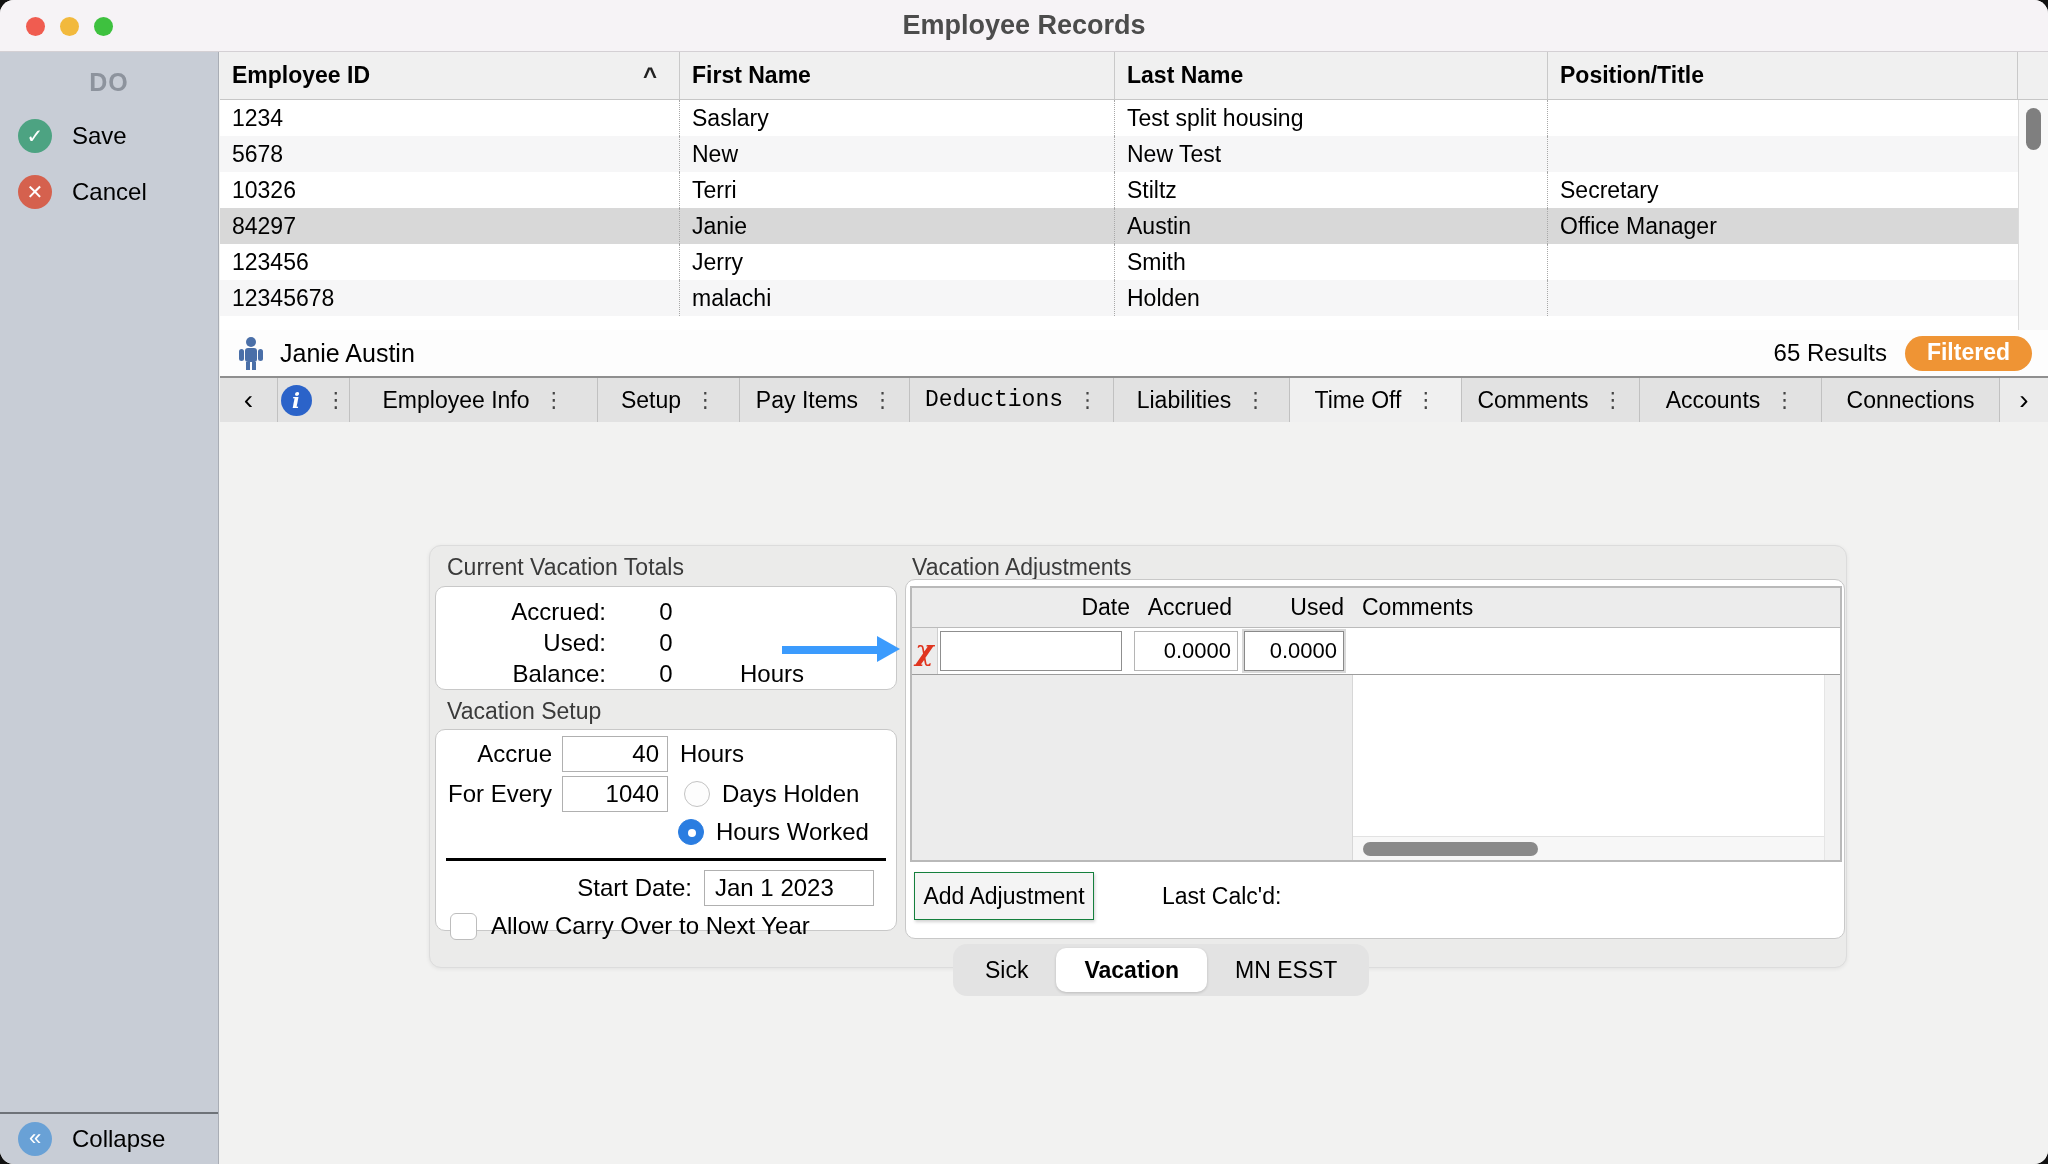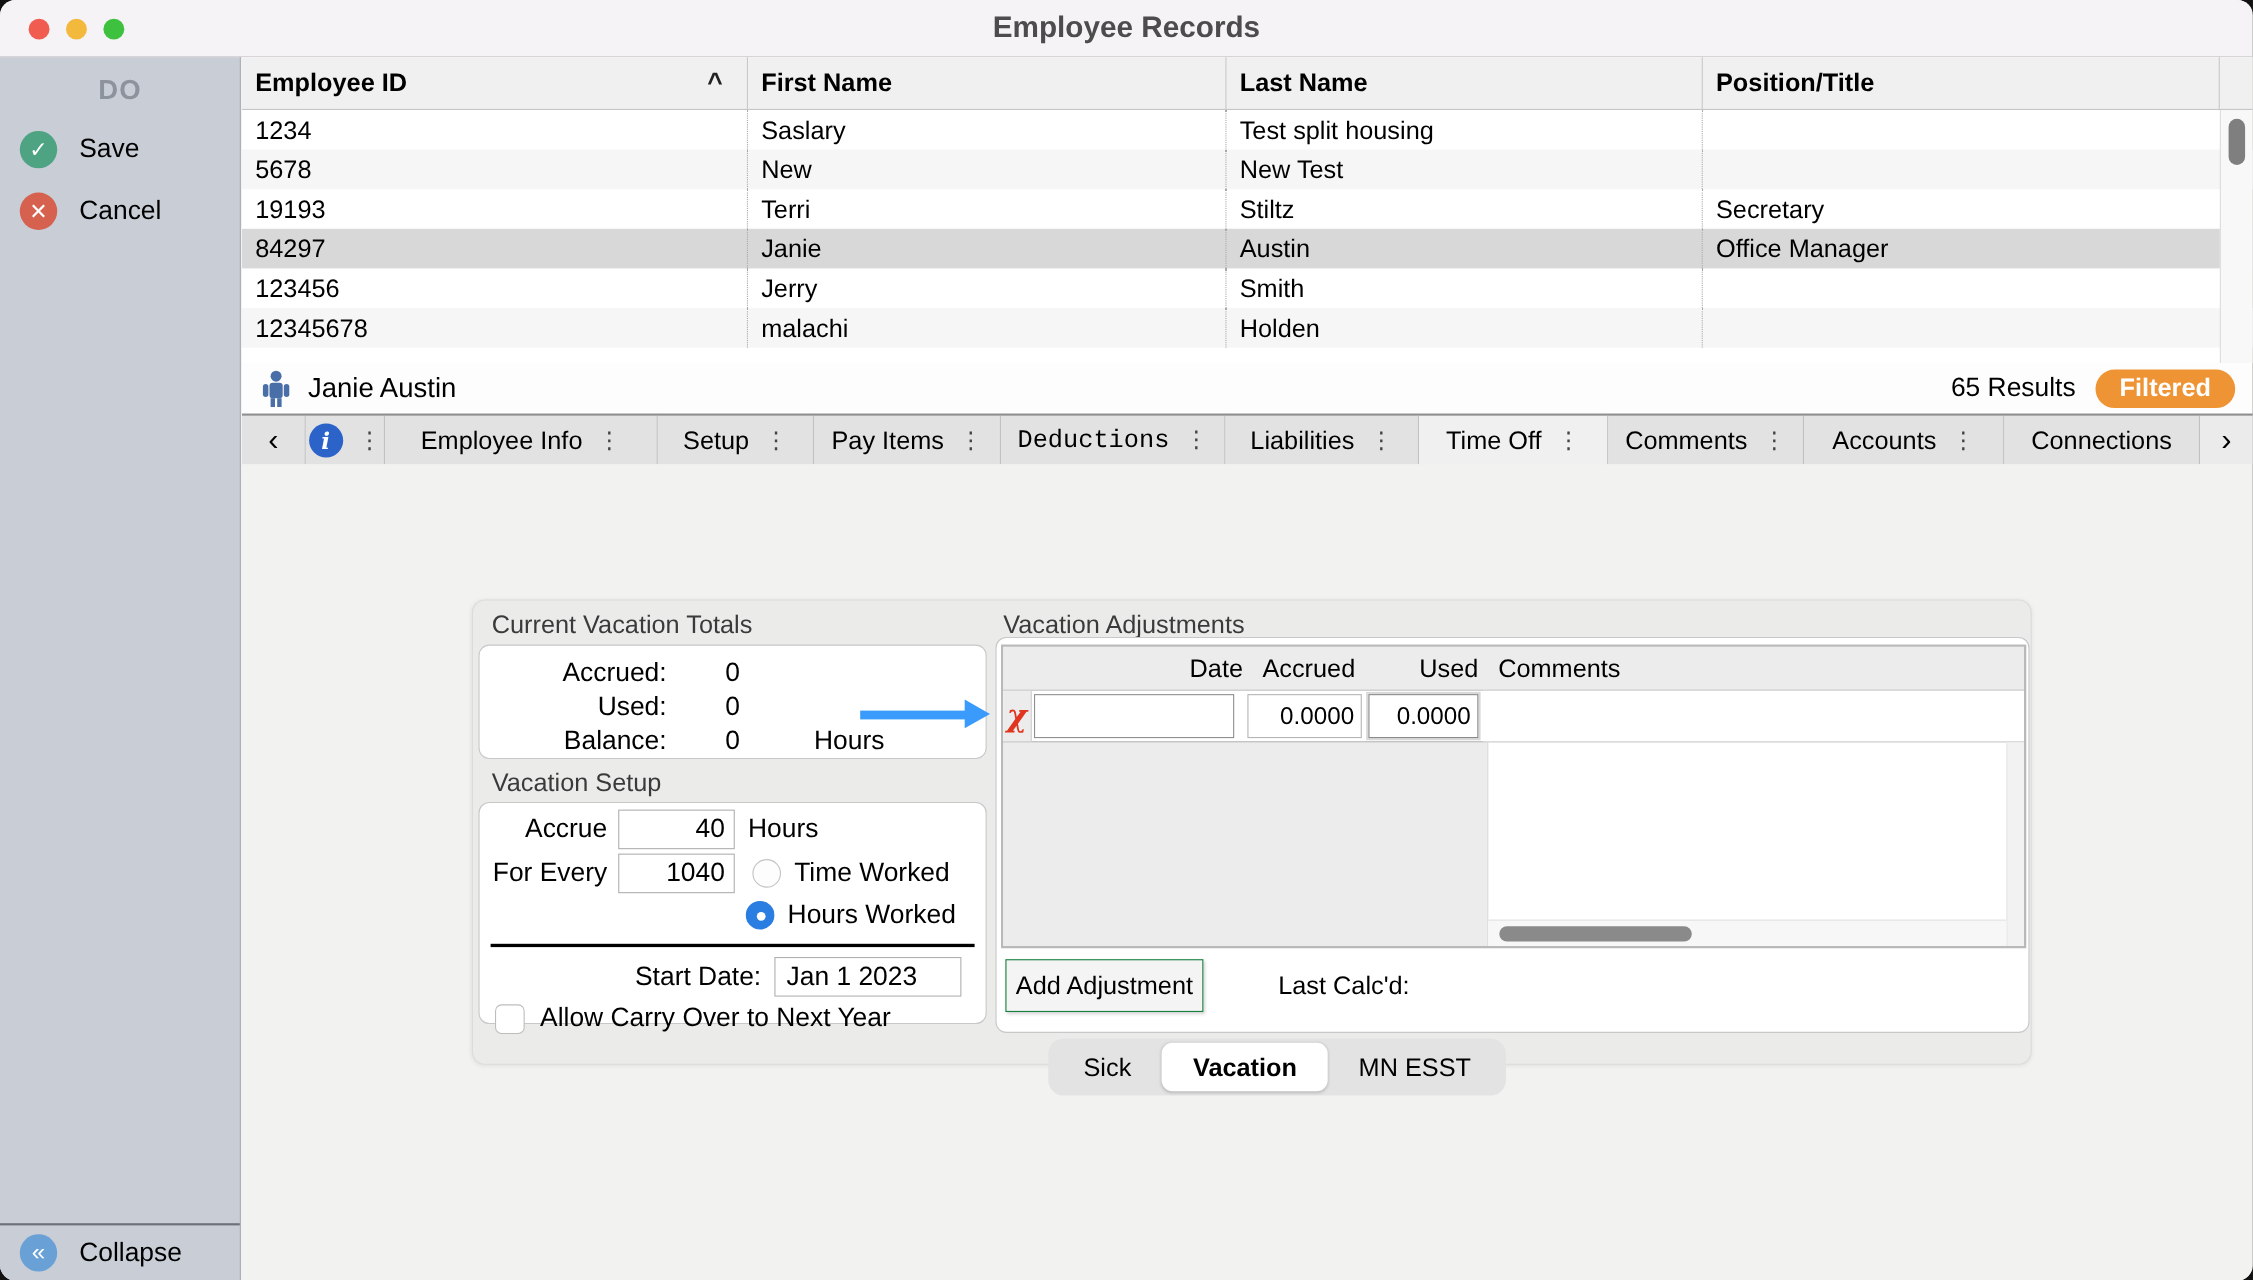--- a/index.html
+++ b/index.html
@@ -201,21 +201,21 @@
       <div class="td dotted c3">Test split housing</div>
       <div class="td c4"></div>
     </div>
     <div class="trow alt">
       <div class="td dotted c1">5678</div>
       <div class="td dotted c2">New</div>
       <div class="td dotted c3">New Test</div>
       <div class="td c4"></div>
     </div>
     <div class="trow">
-      <div class="td dotted c1">19193</div>
+      <div class="td dotted c1">10326</div>
       <div class="td dotted c2">Terri</div>
       <div class="td dotted c3">Stiltz</div>
       <div class="td c4">Secretary</div>
     </div>
     <div class="trow selected">
       <div class="td dotted c1">84297</div>
       <div class="td dotted c2">Janie</div>
       <div class="td dotted c3">Austin</div>
       <div class="td c4">Office Manager</div>
     </div>
@@ -331,21 +331,21 @@
       <div class="white-box setup-box">
         <div class="su-row" style="left:0; top:6px; width:100%;">
           <span class="su-label" style="width:116px;">Accrue</span>
           <span class="field num" style="margin-left:10px; width:106px;">40</span>
           <span style="margin-left:12px;">Hours</span>
         </div>
         <div class="su-row" style="left:0; top:46px; width:100%;">
           <span class="su-label" style="width:116px;">For Every</span>
           <span class="field num" style="margin-left:10px; width:106px;">1040</span>
           <span class="radio" style="margin-left:16px;"></span>
-          <span>Time Worked</span>
+          <span>Days Holden</span>
         </div>
         <div class="su-row" style="left:242px; top:84px;">
           <span class="radio on"></span>
           <span>Hours Worked</span>
         </div>
         <div class="setup-hr"></div>
         <div class="su-row" style="left:0; top:140px; width:100%;">
           <span class="su-label" style="width:256px;">Start Date:</span>
           <span class="field" style="margin-left:12px; width:170px; padding-left:10px;">Jan 1 2023</span>
         </div>

